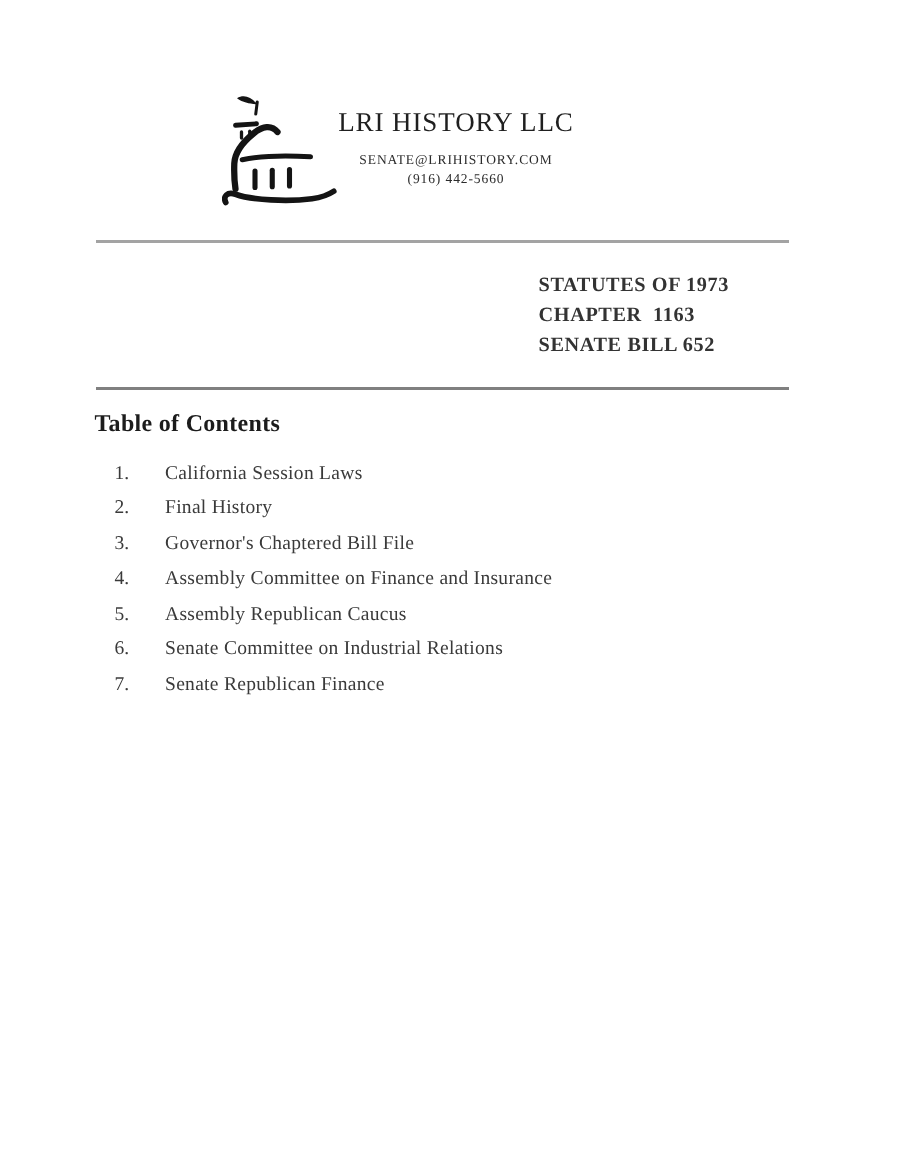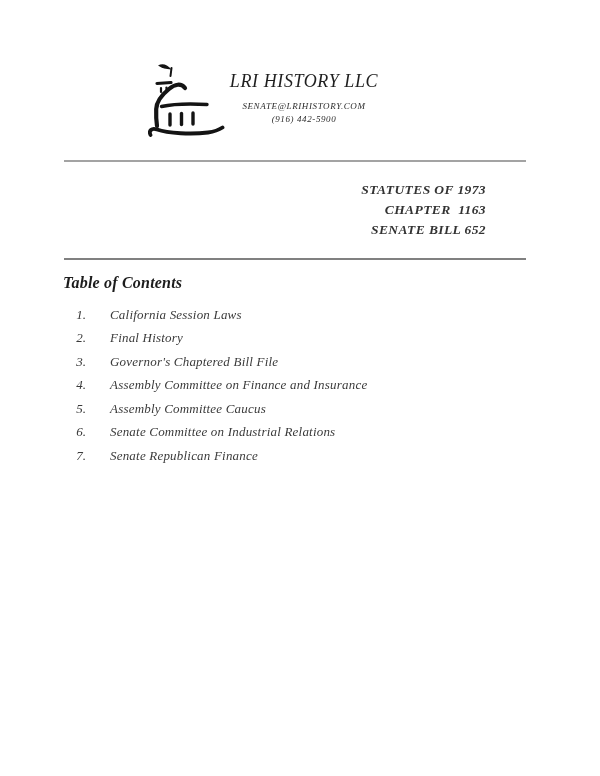--- a/index.html
+++ b/index.html
@@ -6,21 +6,20 @@
   html, body { background: #ffffff; }
   body { font-family: "Liberation Serif", serif; }
 
   .page {
     position: relative;
     width: 588px;
     height: 776px;
     background: #ffffff;
     overflow: hidden;
     margin: 0 auto;
-    font-style: italic;
   }
 
   
   .logo {
     position: absolute;
     left: 142px;
     top: 61px;
     width: 78px;
     height: 82px;
   }
@@ -57,21 +56,21 @@
     border: none;
   }
   .rule-1 { top: 160px; background: #a3a3a3; }
   .rule-2 { top: 258px; background: #808080; height: 1.5px; }
 
   
   .ref-block {
     position: absolute;
     right: 108px;
     top: 180px;
-    text-align: right;
+    text-align: left;
     font-weight: bold;
     font-size: 13.5px;
     line-height: 20px;
     letter-spacing: 0.4px;
     color: #333333;
   }
   .ref-line { white-space: pre; }
 
   
   .toc-title {
@@ -131,21 +130,21 @@
     <path d="M22,53 L22,64" stroke-width="3.4"></path>
     <path d="M33.5,52.5 L33.5,63.5" stroke-width="3.4"></path>
     <path d="M45,52 L45,63" stroke-width="3.4"></path>
 
     <path d="M2.5,74 C0.5,70 3.5,66.5 9,68.5 C20,72.5 44,73.5 60,71.5 C67,70.5 71.5,68.5 74.5,66.5" stroke-width="3.8"></path>
   </svg>
 
   <div class="head-text">
     <div class="company">LRI HISTORY LLC</div>
     <div class="contact">SENATE@LRIHISTORY.COM</div>
-    <div class="contact">(916) 442-5900</div>
+    <div class="contact">(916) 442-5660</div>
   </div>
 
   <hr class="rule rule-1">
 
   <div class="ref-block">
     <div class="ref-line">STATUTES OF 1973</div>
     <div class="ref-line">CHAPTER  1163</div>
     <div class="ref-line">SENATE BILL 652</div>
   </div>
 
@@ -165,21 +164,21 @@
     <li class="toc-item">
       <span class="toc-num">3.</span>
       <span class="toc-label">Governor's Chaptered Bill File</span>
     </li>
     <li class="toc-item">
       <span class="toc-num">4.</span>
       <span class="toc-label">Assembly Committee on Finance and Insurance</span>
     </li>
     <li class="toc-item">
       <span class="toc-num">5.</span>
-      <span class="toc-label">Assembly Committee Caucus</span>
+      <span class="toc-label">Assembly Republican Caucus</span>
     </li>
     <li class="toc-item">
       <span class="toc-num">6.</span>
       <span class="toc-label">Senate Committee on Industrial Relations</span>
     </li>
     <li class="toc-item">
       <span class="toc-num">7.</span>
       <span class="toc-label">Senate Republican Finance</span>
     </li>
   </ol>

